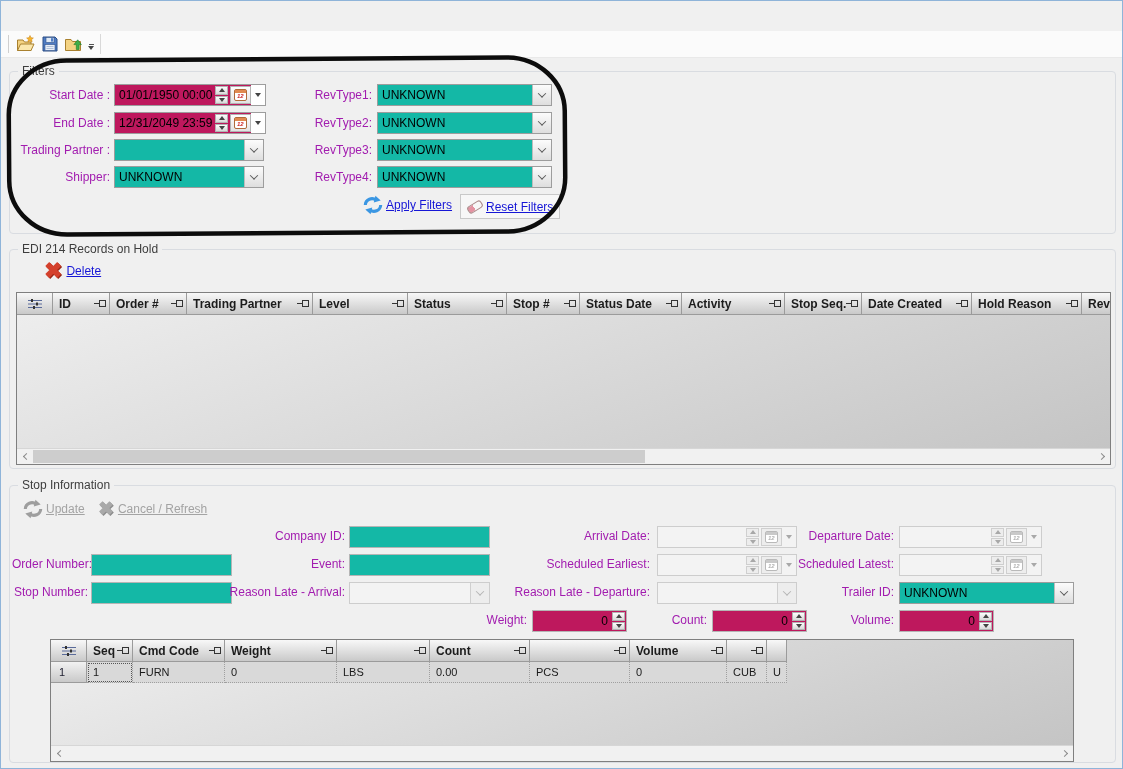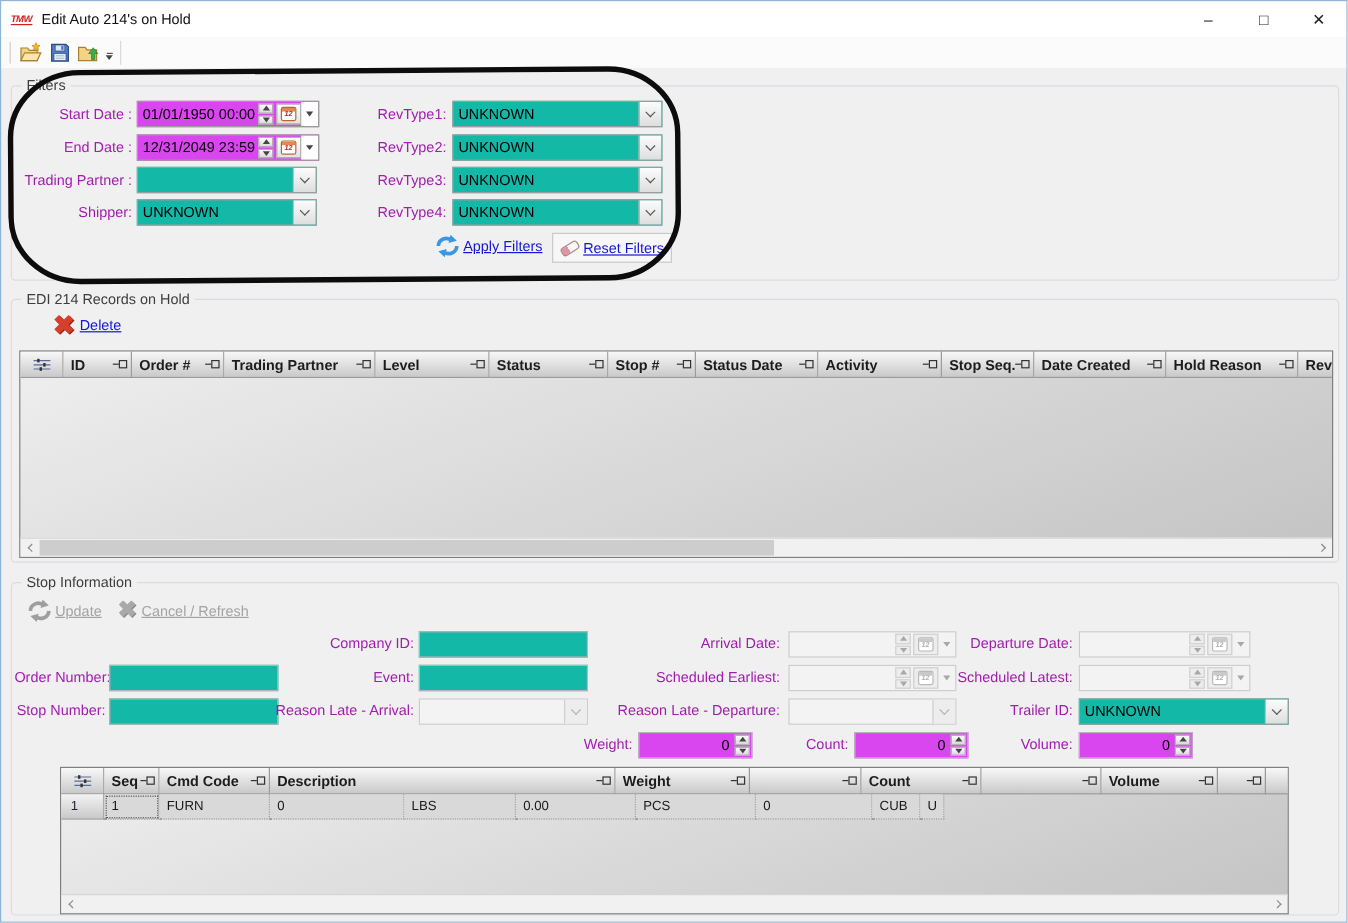--- a/index.html
+++ b/index.html
@@ -29,21 +29,21 @@
 
   
   .groupbox { position:absolute; border:1px solid #d9dce1; border-radius:4px; background:transparent; }
   .gb-title { position:absolute; top:-8px; left:8px; background:#f0f0f0; padding:0 4px;
               font-size:12px; color:#3d3d3d; }
 
   .flabel { position:absolute; font-size:12px; color:#a21caf; text-align:right;
             height:22px; line-height:22px; white-space:nowrap; }
 
   
-  .cfield { position:absolute; height:22px; background:#d946ef; border:1px solid #9d9d9d; display:flex; }
+  .cfield { position:absolute; height:22px; background:#be185d; border:1px solid #9d9d9d; display:flex; }
   .cfield .dtxt { flex:1; font-size:12px; padding:3px 3px 0 4px; white-space:nowrap; overflow:hidden; }
   .cfield .dtxt.num { text-align:right; padding-right:3px; }
   .spin { width:15px; display:flex; flex-direction:column; padding:1px; }
   .sbtn { flex:1; background:linear-gradient(#fdfdfd,#d9d9d9); border:1px solid #b3b3b3;
           display:flex; align-items:center; justify-content:center; }
   .sbtn + .sbtn { margin-top:1px; }
   .tri-up { width:0; height:0; border-left:3px solid transparent; border-right:3px solid transparent; border-bottom:4px solid #444; }
   .tri-dn { width:0; height:0; border-left:3px solid transparent; border-right:3px solid transparent; border-top:4px solid #444; }
   .calbtn { width:21px; margin:1px 0 1px 1px; background:linear-gradient(#fefefe,#e2e2e2);
             border:1px solid #b3b3b3; display:flex; align-items:center; justify-content:center; }
@@ -110,35 +110,20 @@
   .sb-ch.r { transform:rotate(-135deg); margin-right:2px; }
   .sb-thumb { position:absolute; top:1px; bottom:1px; background:#cdcdcd; }
 
   .annotation { position:absolute; left:0; top:48px; width:600px; height:200px; pointer-events:none; z-index:50; }
 </style>
 </head>
 <body>
 
 <div class="window">
 
-  <div class="titlebar">
-    <span class="tmw-logo">TMW</span>
-    <span class="win-title">Edit Auto 214's on Hold</span>
-    <div class="caption">
-      <div class="capbtn">
-          <span>–</span>
-        </div>
-      <div class="capbtn">
-          <span>□</span>
-        </div>
-      <div class="capbtn">
-          <span>✕</span>
-        </div>
-    </div>
-  </div>
 
   <div class="toolbar">
     <div class="tb-grip"></div>
     <div class="tb-btn">
       <svg viewBox="0 0 20 18" width="20" height="18">
         <path d="M1.5 15.5 L1.5 5 L7 5 L8.5 7 L15 7 L15 15.5 Z" fill="#f4d383" stroke="#a9812f"></path>
         <path d="M1.5 15.5 L4.5 9 L18 9 L15 15.5 Z" fill="#fbe7ac" stroke="#a9812f"></path>
         <path d="M14 0.5 l1 2.2 2.4 .3 -1.8 1.6 .5 2.4 -2.1 -1.2 -2.1 1.2 .5 -2.4 -1.8 -1.6 2.4 -.3 z" fill="#f7b32a" stroke="#c57f0a" stroke-width="0.5"></path>
       </svg>
     </div>
@@ -540,24 +525,20 @@
           </svg>
         </div>
         <div class="hcell" style="width:46px;">
             <span class="hlbl">Seq</span>
             <i class="pin"></i>
           </div>
         <div class="hcell" style="width:92px;">
             <span class="hlbl">Cmd Code</span>
             <i class="pin"></i>
           </div>
-        <div class="hcell" style="width:288px;">
-            <span class="hlbl">Description</span>
-            <i class="pin"></i>
-          </div>
         <div class="hcell" style="width:112px;">
             <span class="hlbl">Weight</span>
             <i class="pin"></i>
           </div>
         <div class="hcell" style="width:93px;">
             <span class="hlbl"></span>
             <i class="pin"></i>
           </div>
         <div class="hcell" style="width:100px;justify-content:space-between;">
             <span class="hlbl">Count</span>

